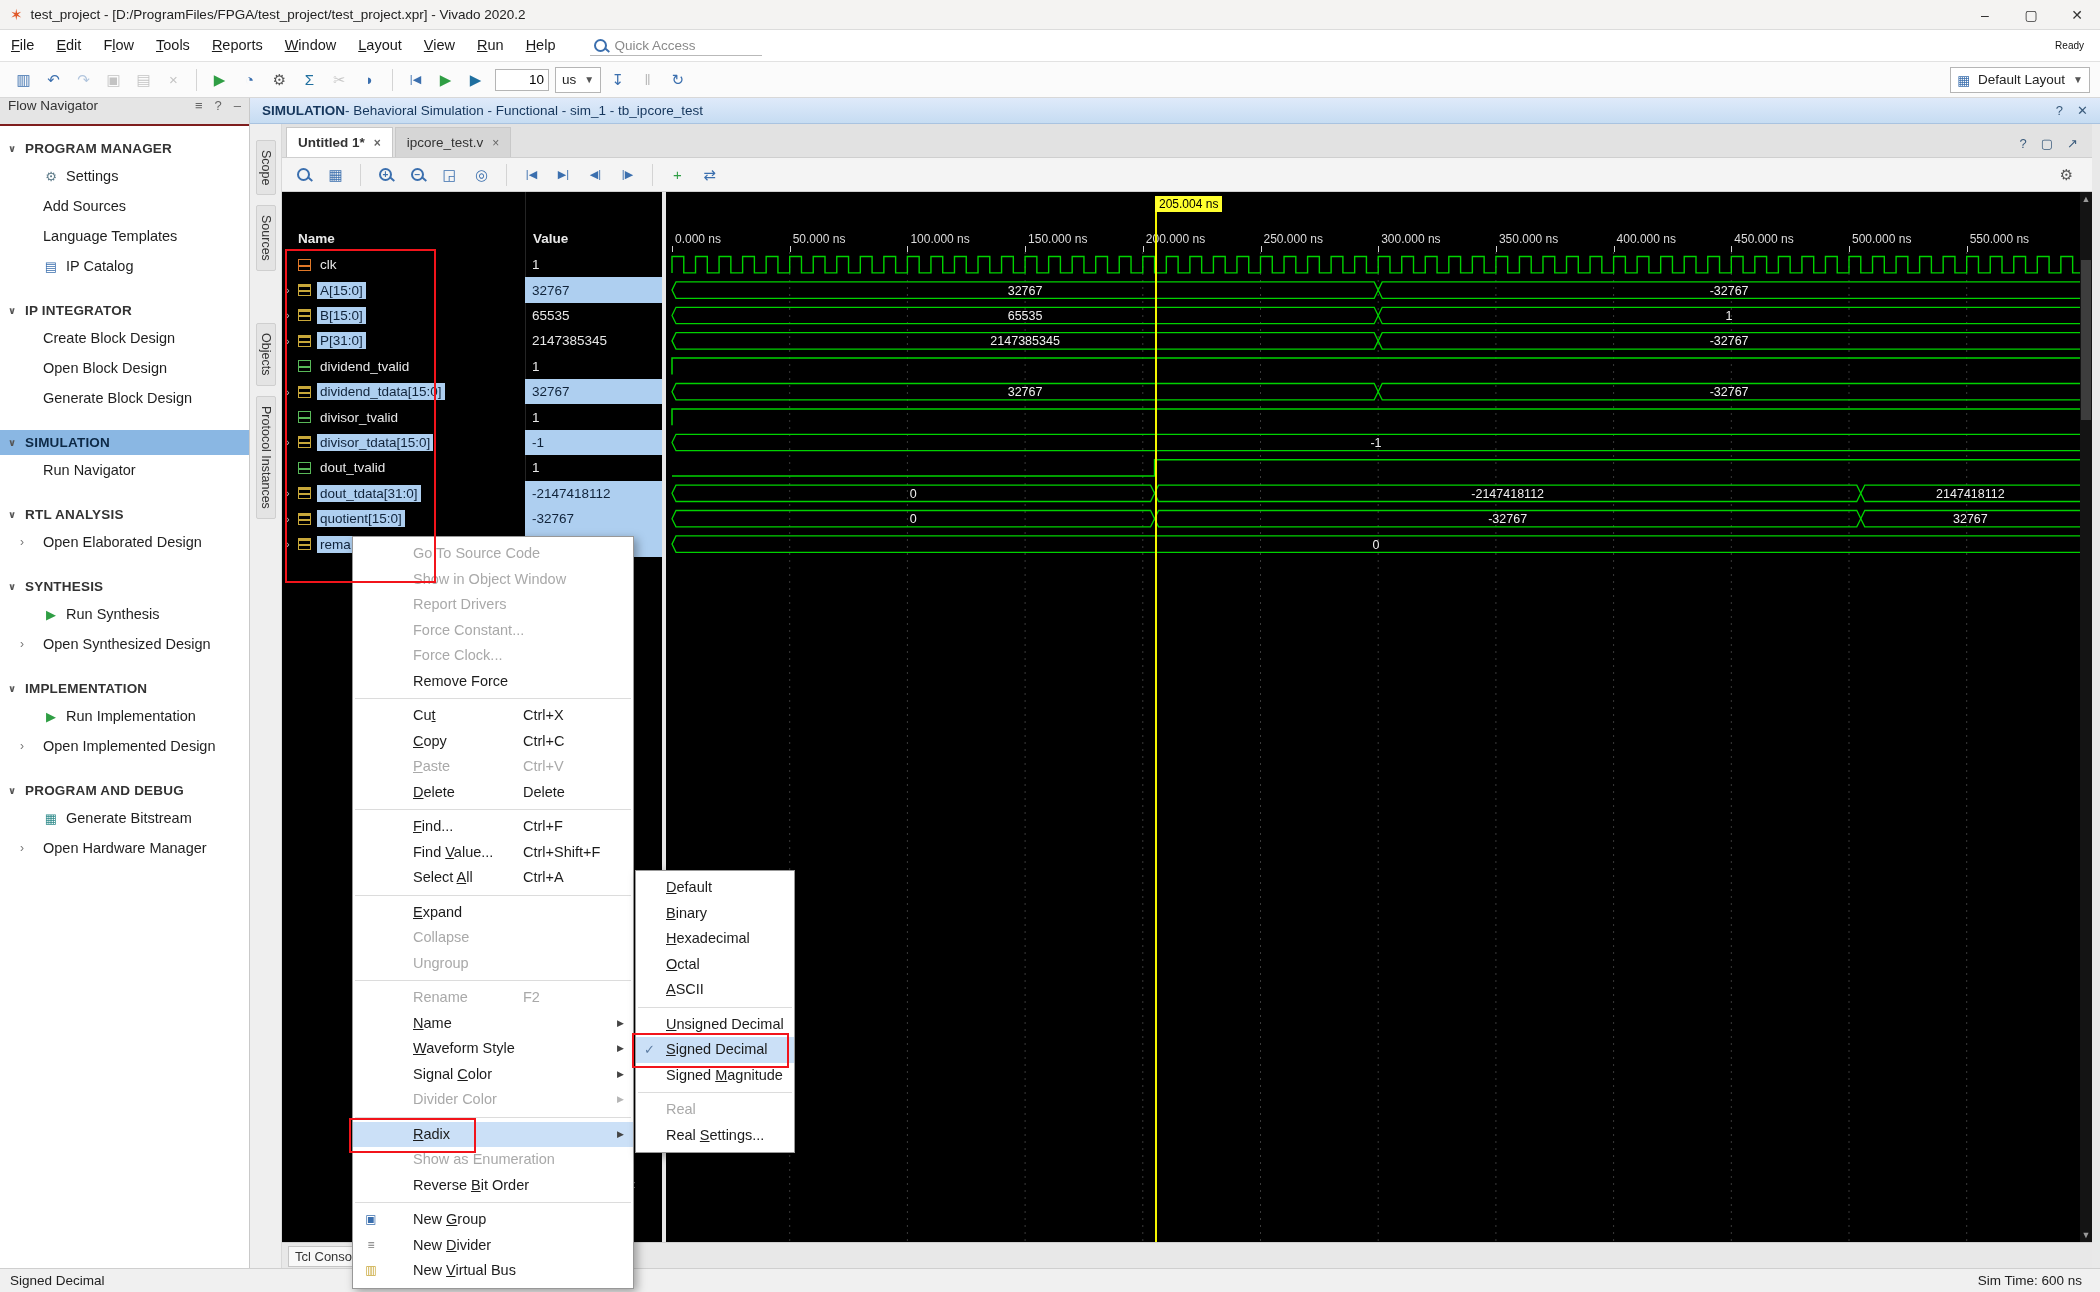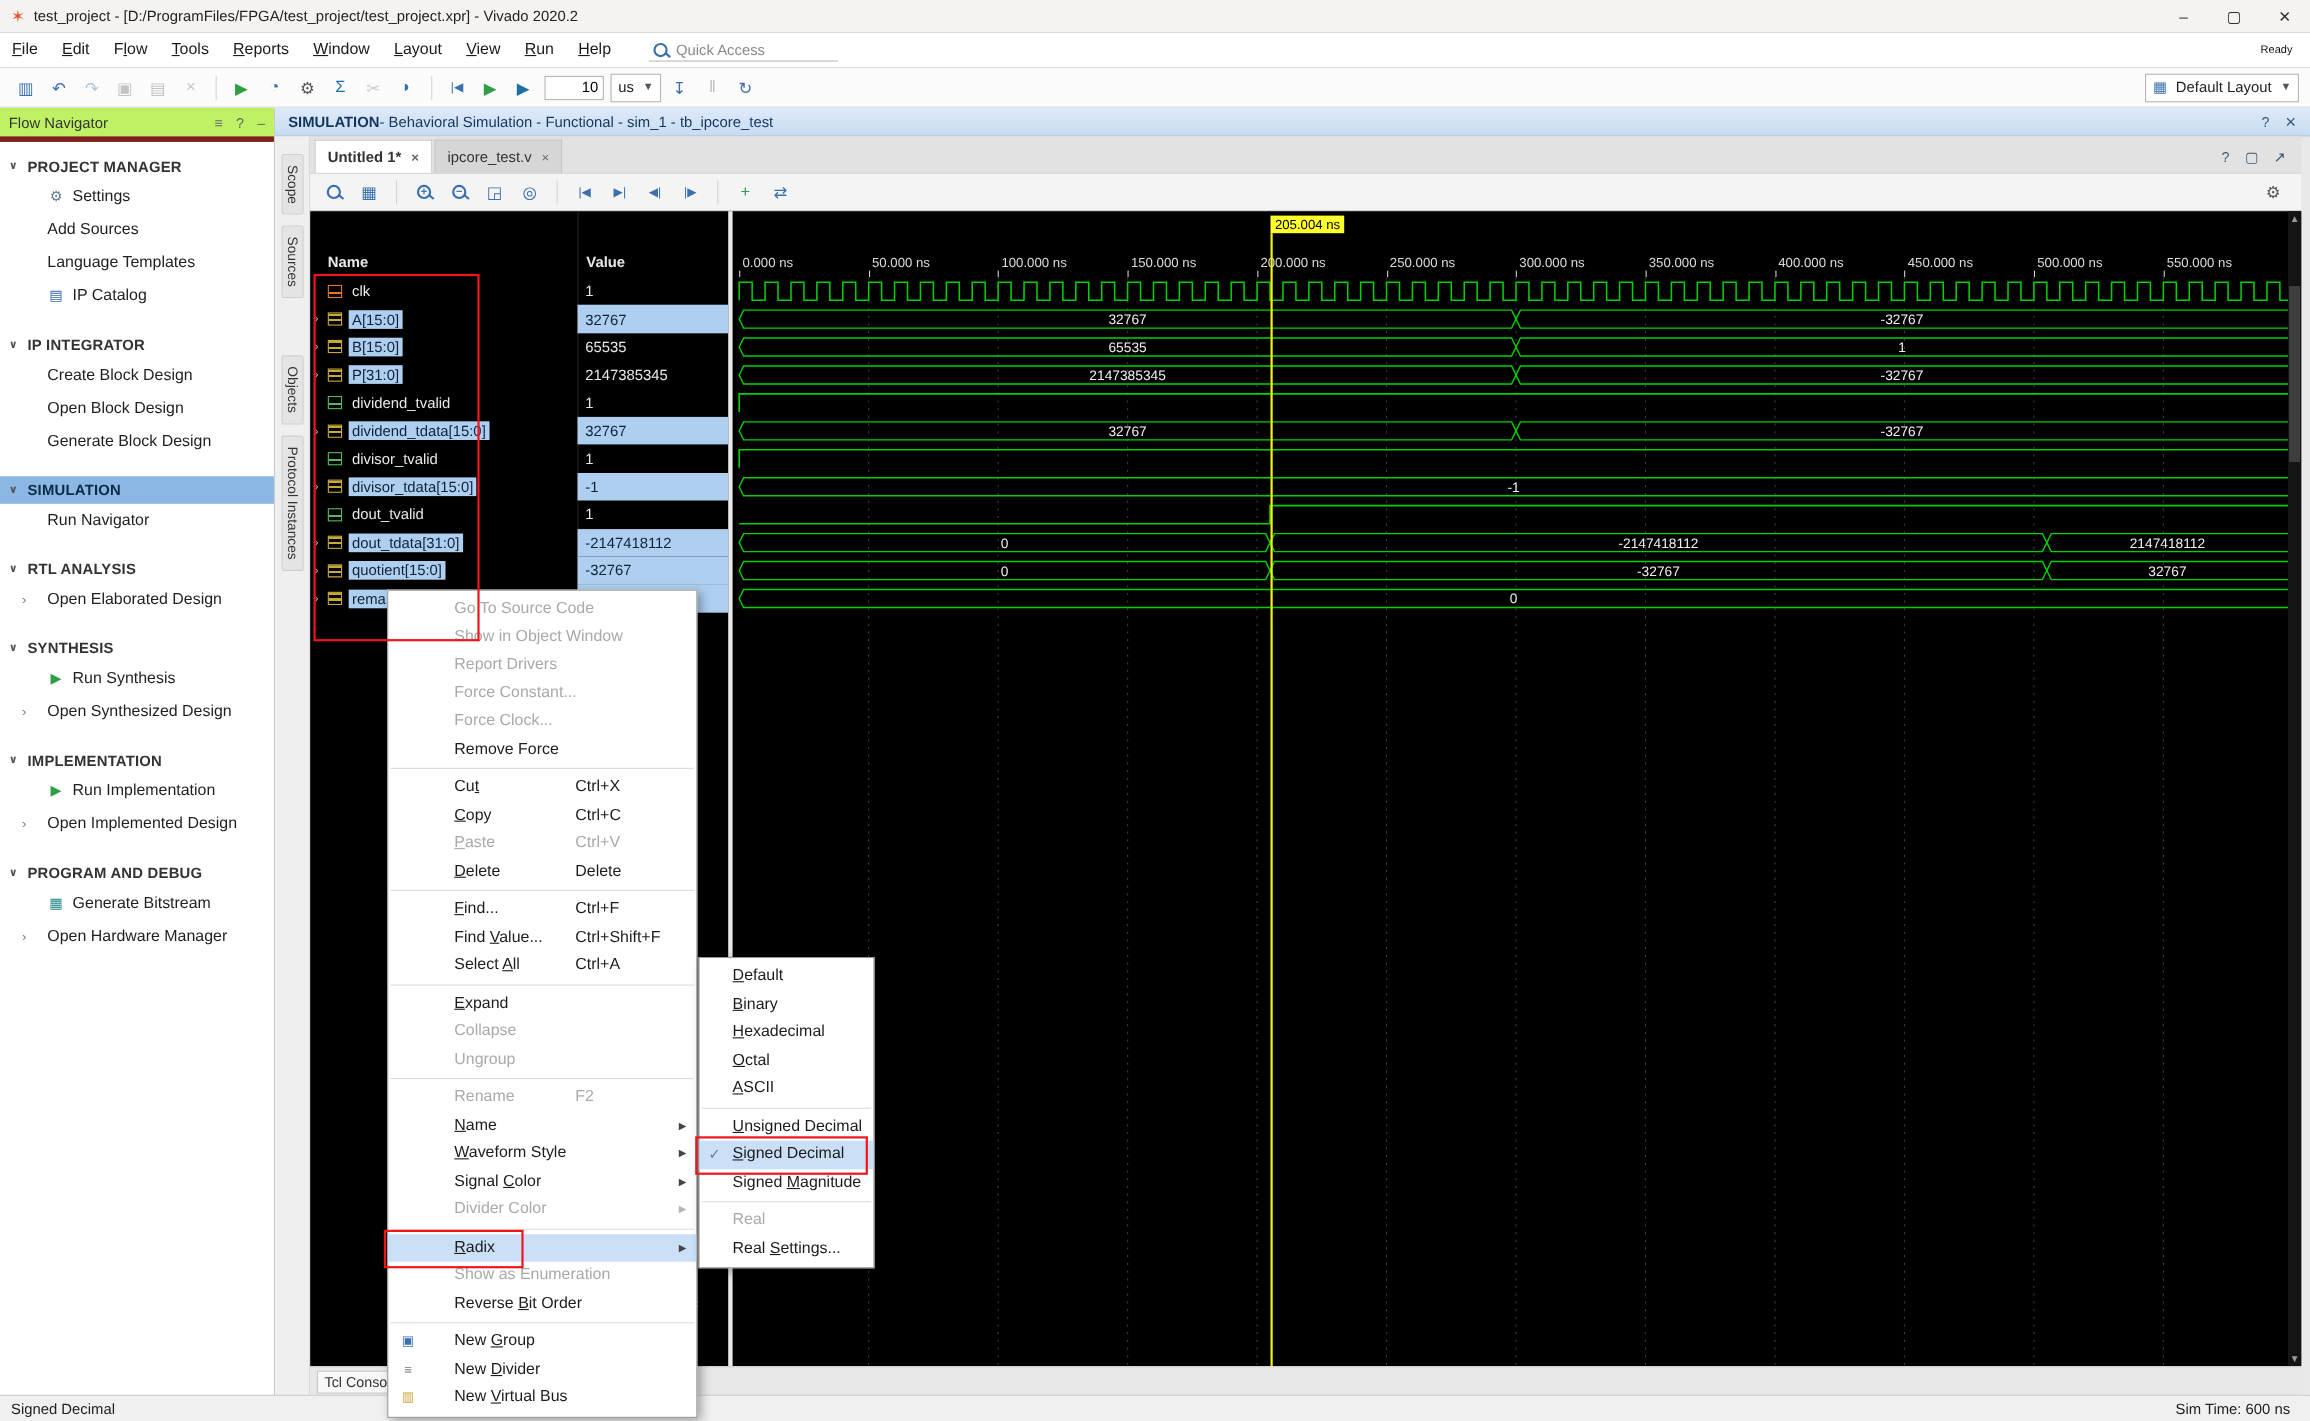--- a/index.html
+++ b/index.html
@@ -33,21 +33,21 @@
 #time-input{width:44px;height:20px;border:1px solid #b5b5b5;text-align:right;padding:0 4px;font-size:13.5px;background:#fff;margin:0 3px}
 .selbox{height:24px;border:1px solid #b5b5b5;background:#fff;font-size:13.5px;display:flex;align-items:center;gap:8px;padding:0 6px;color:#222}
 .selbox .car{font-size:10px;color:#555}
 #layout-select{position:absolute;right:10px}
 .mag{position:relative;width:13px;height:13px;border:2px solid #3b6fae;border-radius:50%;display:inline-flex;
   align-items:center;justify-content:center;font-size:10px;color:#3b6fae;font-weight:bold;box-sizing:border-box}
 .mag::after{content:"";position:absolute;width:6px;height:2px;background:#3b6fae;right:-5px;bottom:-1px;transform:rotate(40deg)}
 
 
 #flownav{position:absolute;left:0;top:98px;width:250px;height:1170px;background:#fff;border-right:1px solid #c9c9c9;box-sizing:border-box}
-#flownav-header{height:26px;background:#bef264;border-bottom:5px solid #7f1d1d;display:flex;align-items:center;padding:0 8px;font-size:13.5px;color:#333}
+#flownav-header{height:26px;background:#e5e5e5;border-bottom:2px solid #7f1d1d;display:flex;padding:0 8px;font-size:13.5px;color:#333}
 #flownav-tools{margin-left:auto;display:flex;gap:12px;color:#666;font-size:13px}
 #flownav-tree{padding-top:6px;font-size:14.5px}
 .fn-section{margin-top:17px}
 .fn-section:first-child{margin-top:4px}
 .fn-header{height:25px;display:flex;align-items:center;padding-left:8px;gap:7px;font-weight:bold;font-size:13.5px;color:#333;letter-spacing:.2px}
 .fn-header .chev{font-size:10px;color:#555;width:10px}
 .fn-header.sel{background:#8ab7e3;color:#0d2946}
 .fn-item{height:30px;display:flex;align-items:center;padding-left:36px;gap:7px;color:#1f1f1f}
 .fn-item .chev{color:#777;font-size:12px;margin-left:-16px;width:16px}
 .fn-ic{width:16px;text-align:center;font-size:13px}
@@ -213,21 +213,21 @@
     <span id="flownav-tools">
       <span>≡</span>
       <span>?</span>
       <span>–</span>
     </span>
   </div>
   <div id="flownav-tree">
       <div class="fn-section">
         <div class="fn-header">
           <span class="chev">∨</span>
-          <span>PROJECT MANAGER</span>
+          <span>PROGRAM MANAGER</span>
         </div>
         <div class="fn-item">
           <span class="chev"></span>
           <span class="fn-ic" style="color: rgb(95, 124, 138);">⚙</span>
           <span>Settings</span>
         </div>
         <div class="fn-item">
           <span class="chev"></span>
           <span>Add Sources</span>
         </div>

